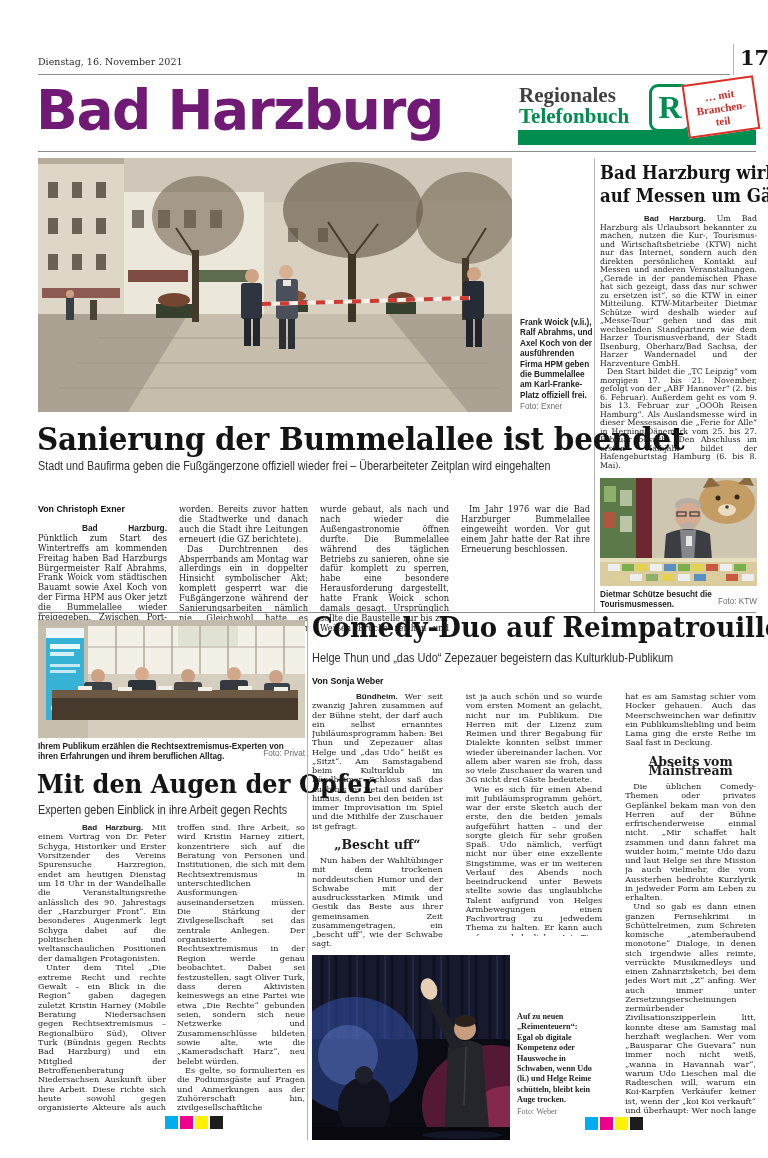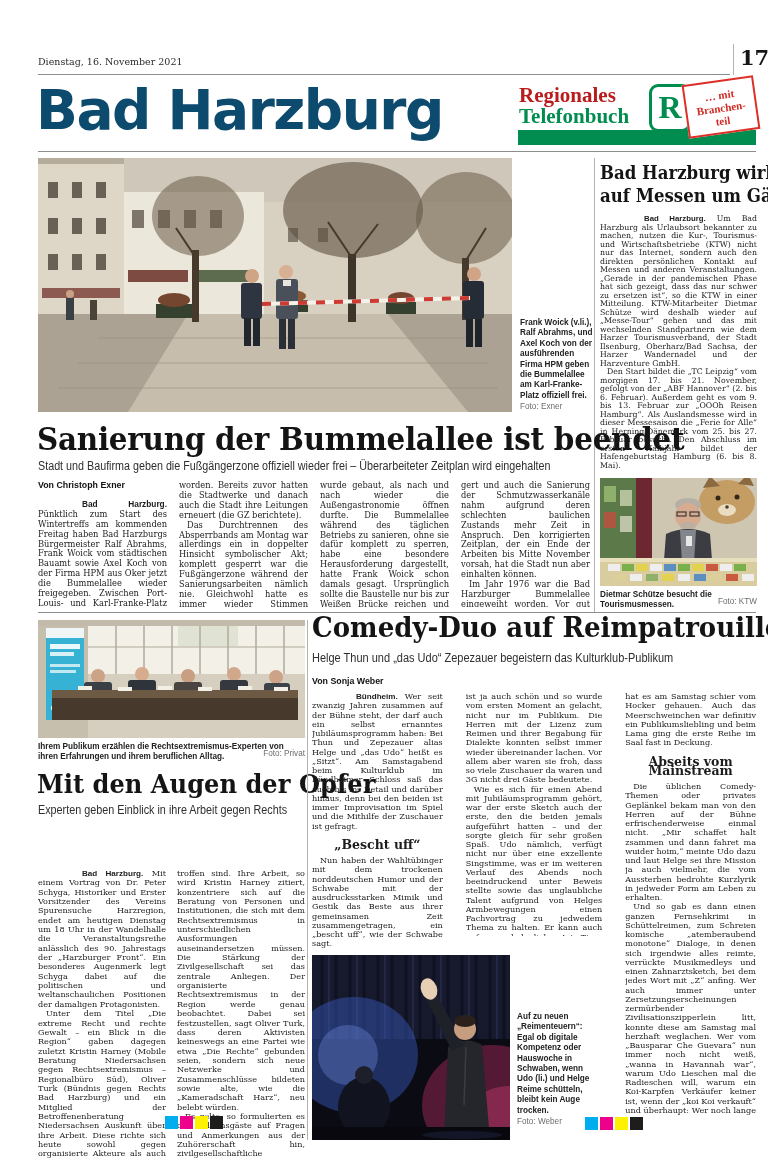--- a/index.html
+++ b/index.html
@@ -10,25 +10,25 @@
   .vrule{position:absolute;background:#b5b3b0;width:1px;}
 
   
   #date{left:38px;top:56px;font-size:9.5px;color:#2b2b2b;}
   #topbar-rule{left:38px;top:74px;width:692px;height:1px;}
   #pagenum-sep{left:733px;top:44px;height:31px;}
   #pagenum{left:740px;top:45px;font-size:21px;font-weight:bold;color:#151515;}
 
   
   #masthead-title{left:36px;top:82px;font-family:"DejaVu Sans",sans-serif;font-weight:bold;
-      font-size:55px;line-height:56px;letter-spacing:-1.5px;color:#0c4a6e;}
+      font-size:55px;line-height:56px;letter-spacing:-1.5px;color:#701a75;}
   #logo{left:518px;top:84px;width:240px;height:66px;}
   #logo .bar{position:absolute;left:0;top:46px;width:238px;height:15px;background:#008d4f;}
   #logo .l1{position:absolute;left:1px;top:0;font-family:"Liberation Serif",serif;font-weight:bold;
-      font-size:21px;line-height:22px;color:#b91c1c;}
+      font-size:21px;line-height:22px;color:#404040;}
   #logo .l2{position:absolute;left:1px;top:21px;font-family:"Liberation Serif",serif;font-weight:bold;
       font-size:21px;line-height:22px;color:#008d4f;}
   #logo .rbox{position:absolute;left:131px;top:0;width:36px;height:42px;border:3px solid #008d4f;
       border-radius:9px;background:#fff;text-align:center;font-family:"Liberation Serif",serif;
       font-weight:bold;font-size:32px;line-height:40px;color:#008d4f;}
   #logo .badge{position:absolute;left:167px;top:-4px;width:72px;height:54px;background:#fff;
       border:2px solid #dc2f28;transform:rotate(-8deg);text-align:center;
       font-family:"Liberation Serif",serif;font-weight:bold;font-size:11px;line-height:13px;
       color:#d02a24;padding-top:7px;box-sizing:border-box;}
   #masthead-rule{left:38px;top:151px;width:718px;height:1px;}
@@ -42,21 +42,21 @@
 
   
   .caption{position:absolute;font-family:"Liberation Sans",sans-serif;font-weight:bold;
       font-size:8.2px;line-height:10.4px;color:#222;}
   .caption .credit{font-weight:normal;color:#6d6d6d;}
   .caption .credit.blockline{display:block;margin-top:1px;}
   .caption .credit.corner{position:absolute;right:0;bottom:4px;text-align:center;}
   #main-caption{left:520px;top:318px;width:75px;}
   #sb-caption{left:600px;top:590px;width:157px;height:21px;}
   #opfer-caption{left:38px;top:742px;width:267px;height:21px;}
-  #comedy-caption{left:517px;top:1012px;width:78px;}
+  #comedy-caption{left:517px;top:1012px;width:78px;font-family:Liberation Serif, serif;}
 
   
   .hl{position:absolute;font-family:"DejaVu Serif",serif;font-weight:bold;color:#141414;
       transform-origin:left top;white-space:nowrap;margin:0;}
   #main-headline{left:37px;top:420px;font-size:32px;transform:scaleX(0.92);letter-spacing:-0.3px;}
   #opfer-headline{left:37px;top:769px;font-size:26px;transform:scaleX(0.93);}
   #comedy-headline{left:312px;top:611px;font-size:28px;transform:scaleX(0.93);}
   #sb-headline{left:600px;top:162px;font-family:"DejaVu Serif",serif;font-weight:bold;
       font-size:18px;line-height:22.5px;color:#141414;transform:scaleX(0.92);transform-origin:left top;
       white-space:nowrap;}
@@ -70,26 +70,26 @@
       margin:0 0 9px 0;}
   #comedy-byline{position:absolute;left:312px;top:676px;margin:0;}
 
   
   .cols{position:absolute;display:flex;}
   .col{overflow:hidden;text-align:justify;}
   .col p{margin:0;}
   .col p.ind{text-indent:8px;}
   .dl{font-family:"Liberation Sans",sans-serif;font-weight:bold;padding-left:44px;}
   #main-body{left:38px;top:481px;width:552px;gap:12px;font-size:8.3px;line-height:9.9px;}
-  #main-body .col{width:129px;height:126px;}
+  #main-body .col{width:129px;height:126px;margin-top:24px;}
   #sb-body{left:600px;top:215px;width:157px;height:256px;font-size:7.8px;line-height:8.5px;
       text-align:justify;overflow:hidden;position:absolute;}
   #sb-body p{margin:0;}
   #sb-body p.ind{text-indent:7px;}
-  #opfer-body{left:38px;top:869px;width:267px;gap:11px;font-size:8.1px;line-height:9.35px;}
+  #opfer-body{left:38px;top:823px;width:267px;gap:11px;font-size:8.1px;line-height:9.35px;}
   #opfer-body .col{width:128px;height:290px;}
   #comedy-body{left:312px;top:692px;width:444px;gap:23px;font-size:8.1px;line-height:9.25px;}
   #comedy-body .col1{width:138px;height:256px;}
   #comedy-body .col2{width:144px;height:244px;}
   #comedy-body .col3{width:138px;height:424px;}
   .crosshead{font-family:"DejaVu Serif",serif;font-weight:bold;font-size:12.5px;text-align:center;
       margin:9px 0 7px 0;text-indent:0;}
 
   
   #sidebar-vrule{left:594px;top:158px;height:454px;}
@@ -266,21 +266,20 @@
       <p><span class="dl">Bad Harzburg.</span> <span>Pünktlich zum Start des Wintertreffs am kommenden Freitag haben Bad Harzburgs Bürgermeister Ralf Abrahms, Frank Woick vom städtischen Bauamt sowie Axel Koch von der Firma HPM aus Oker jetzt die Bummelallee wieder freigegeben. Zwischen Port-Louis- und Karl-Franke-Platz war seit Mitte Juni in mehreren Abschnitten das Pflaster ausgetauscht</span></p>
     </div>
     <div class="col">
       <p>worden. Bereits zuvor hatten die Stadtwerke und danach auch die Stadt ihre Leitungen erneuert (die GZ berichtete).</p>
       <p class="ind">Das Durchtrennen des Absperrbands am Montag war allerdings ein in doppelter Hinsicht symbolischer Akt; komplett gesperrt war die Fußgängerzone während der Sanierungsarbeiten nämlich nie. Gleichwohl hatte es immer wieder Stimmen gegeben, die den Zeitpunkt der Arbeiten kritisierten – schließlich</p>
     </div>
     <div class="col">
       <p>wurde gebaut, als nach und nach wieder die Außengastronomie öffnen durfte. Die Bummelallee während des täglichen Betriebs zu sanieren, ohne sie dafür komplett zu sperren, habe eine besondere Herausforderung dargestellt, hatte Frank Woick schon damals gesagt. Ursprünglich sollte die Baustelle nur bis zur Weißen Brücke reichen und bis zum Spätsommer abgeschlossen sein. Dann wurde sie hinauf zum Karl-Franke-Platz verlän-</p>
     </div>
     <div class="col">
-      <p>gert und auch die Sanierung der Schmutzwasserkanäle nahm aufgrund deren schlechten baulichen Zustands mehr Zeit in Anspruch. Den korrigierten Zeitplan, der ein Ende der Arbeiten bis Mitte November vorsah, hat die Stadt nun aber einhalten können.</p>
       <p class="ind">Im Jahr 1976 war die Bad Harzburger Bummelallee eingeweiht worden. Vor gut einem Jahr hatte der Rat ihre Erneuerung beschlossen.</p>
     </div>
   </div>
 
   <div class="rule" id="section-rule"></div>
 
   <svg class="abs" id="opfer-photo" width="267" height="118" viewBox="0 0 267 118">
     <rect width="267" height="118" fill="#d6cfc0"></rect>
     <rect x="0" y="0" width="50" height="118" fill="#c6bfae"></rect>
     <rect x="50" y="0" width="217" height="54" fill="#f3f0e7"></rect>

